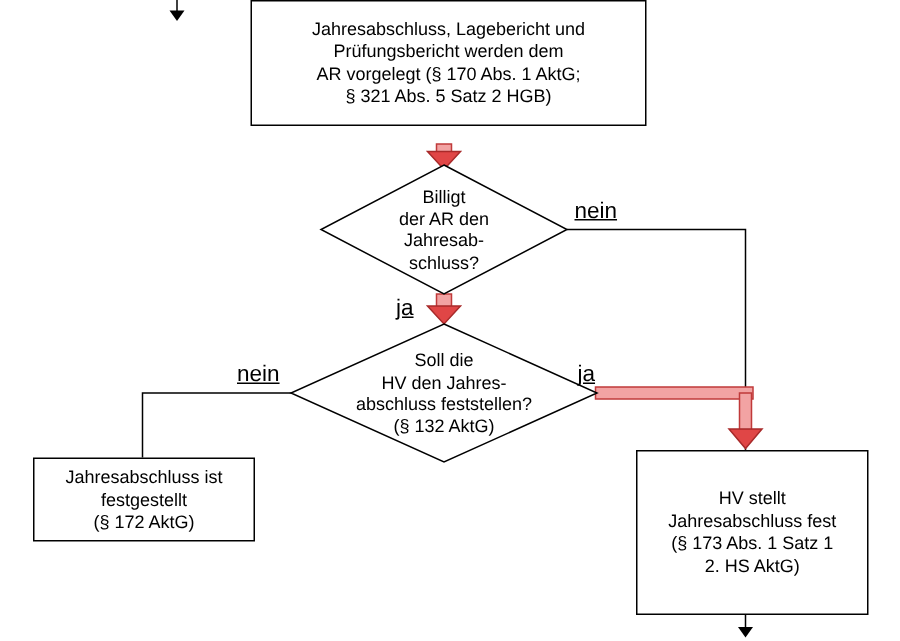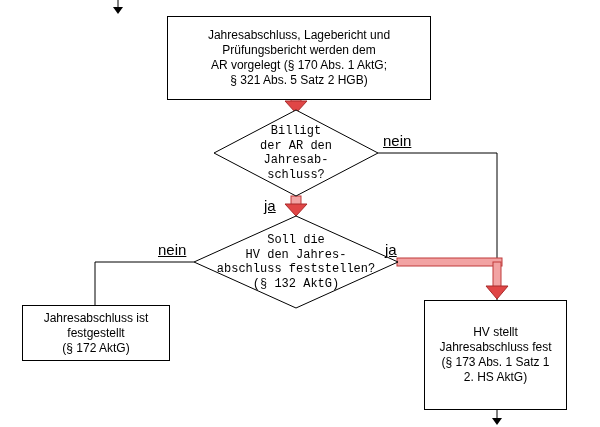--- a/index.html
+++ b/index.html
@@ -29,21 +29,20 @@
   }
   .dtext {
     position: absolute;
     display: flex;
     align-items: center;
     justify-content: center;
     text-align: center;
     font-size: 12px;
     line-height: 14.5px;
     white-space: pre-line;
-    font-family: Liberation Mono, monospace;
   }
   .elabel {
     position: absolute;
     font-size: 15px;
     line-height: 13px;
     text-decoration: underline;
   }
 </style>
 </head>
 <body>
@@ -69,30 +68,30 @@
     <polygon points="285,204 307,204 296,216" fill="#e04646" stroke="#a82a2a" stroke-width="1"></polygon>
 
     <rect x="397" y="258" width="105" height="8" fill="#f2a3a3" stroke="#c03a3a" stroke-width="1"></rect>
     <rect x="493" y="262" width="8" height="25" fill="#f2a3a3" stroke="#c03a3a" stroke-width="1"></rect>
     <polygon points="486,286 508,286 497,299" fill="#e04646" stroke="#a82a2a" stroke-width="1"></polygon>
 
     <polygon points="296,110 378,153 296,196 214,153" fill="#ffffff" stroke="#000000" stroke-width="1"></polygon>
     <polygon points="296,216 398,262 296,308 194,262" fill="#ffffff" stroke="#000000" stroke-width="1"></polygon>
   </svg>
 
-  <div class="node" style="left:167px; top:16px; width:264px; height:84px;">Jahresabschluss, Lagebericht und
+  <div class="node" style="left:167px; top:0; width:264px; height:84px;">Jahresabschluss, Lagebericht und
 Prüfungsbericht werden dem
 AR vorgelegt (§ 170 Abs. 1 AktG;
 § 321 Abs. 5 Satz 2 HGB)</div>
 
   <div class="node" style="left:22px; top:305px; width:148px; height:56px;">Jahresabschluss ist
 festgestellt
 (§ 172 AktG)</div>
 
-  <div class="node" style="left:424px; top:300px; width:143px; height:110px;">HV stellt
+  <div class="node" style="left:424px; top:300px; width:155px; height:110px;">HV stellt
 Jahresabschluss fest
 (§ 173 Abs. 1 Satz 1
 2. HS AktG)</div>
 
   <div class="dtext" style="left:226px; top:121px; width:140px; height:64px;">Billigt
 der AR den
 Jahresab-
 schluss?</div>
 
   <div class="dtext" style="left:211px; top:230px; width:170px; height:64px;">Soll die

